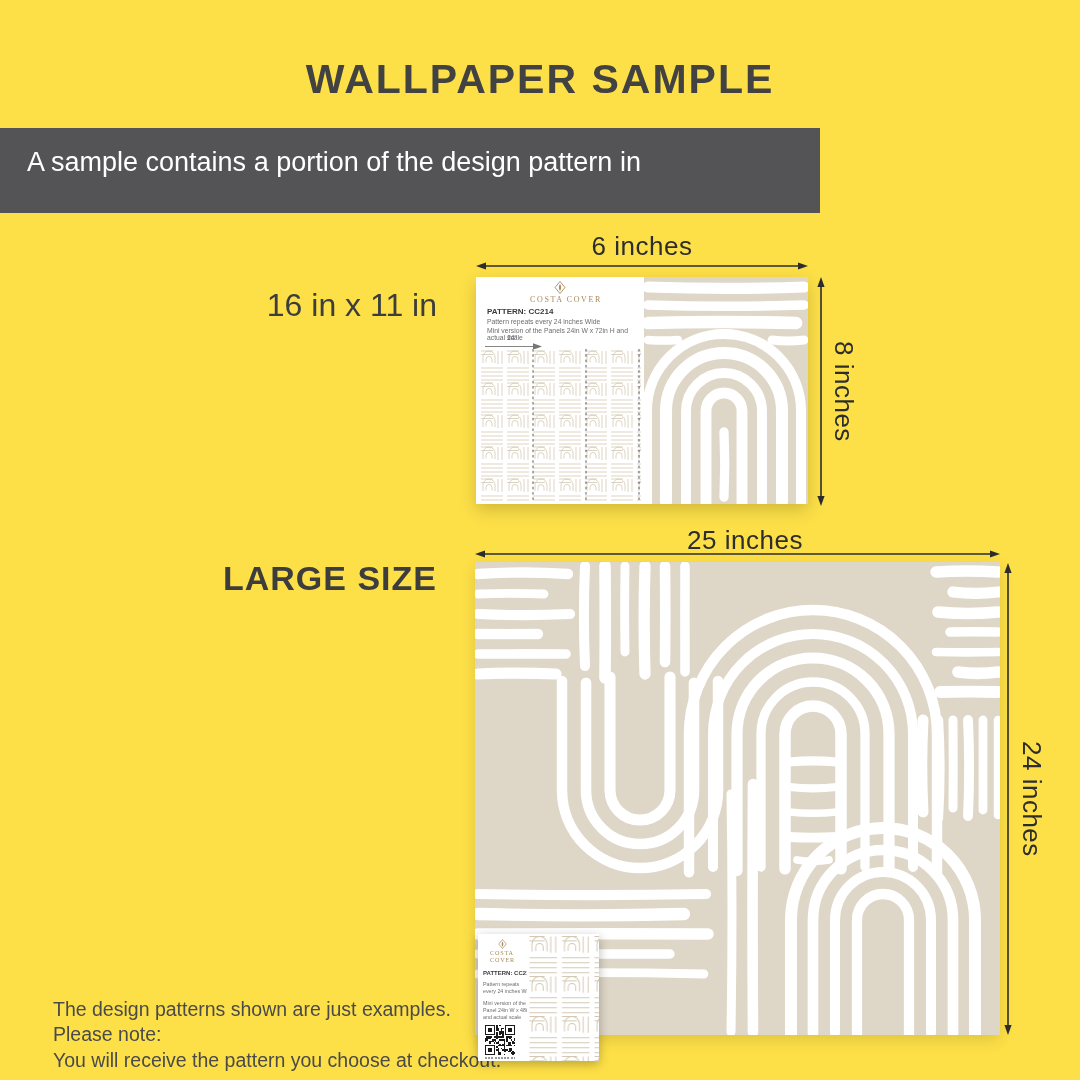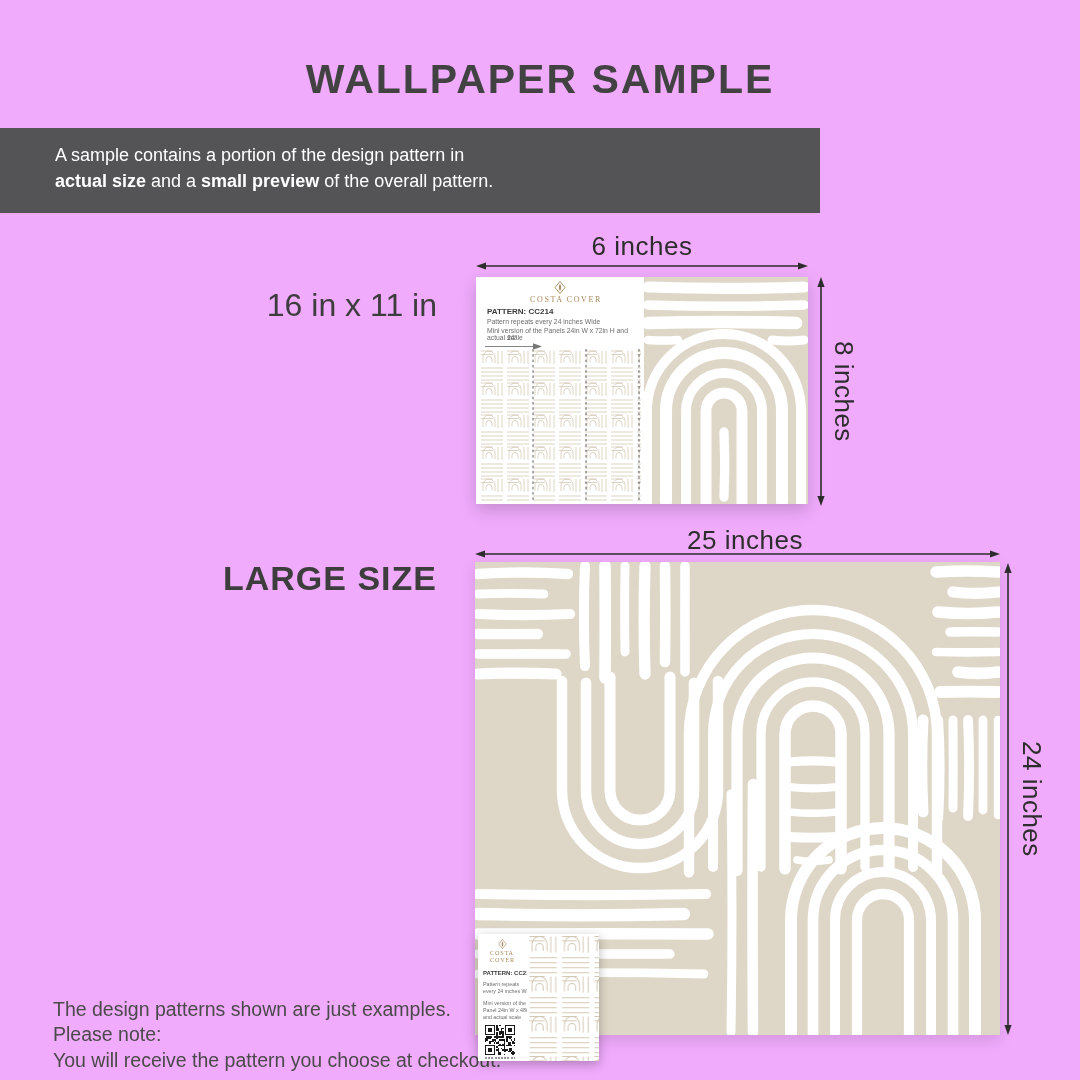--- a/index.html
+++ b/index.html
@@ -1,24 +1,24 @@
 <!DOCTYPE html>
 <html><head>
 <meta charset="utf-8">
 <style>
   html,body{margin:0;padding:0;background:#ffffff;}
-  #canvas{position:relative;width:1080px;height:1080px;background:#f0abfc;overflow:hidden;
+  #canvas{position:relative;width:1080px;height:1080px;background:#fde047;overflow:hidden;
           font-family:"Liberation Sans",sans-serif;}
   .abs{position:absolute;}
 
   .title{top:56px;left:0;width:1080px;text-align:center;font-size:41px;font-weight:600;
          letter-spacing:2px;color:#424242;}
 
   .banner{top:128px;left:0;width:820px;height:85px;background:#545456;color:#ffffff;
-          box-sizing:border-box;padding:15px 0 0 55px;font-size:18px;line-height:1.43;}
+          box-sizing:border-box;padding:15px 0 0 27px;font-size:27px;line-height:1.43;}
   .banner b{font-weight:700;}
 
   .size-label{left:97px;width:340px;text-align:right;color:#3d3d3d;}
   .size-label .big{font-size:34px;font-weight:600;letter-spacing:1px;line-height:1.2;}
   .size-label .dims{font-size:32px;font-weight:400;margin-top:6px;}
 
   .dim-label-h{font-size:26px;color:#2d2d2d;text-align:center;letter-spacing:0.5px;}
   .dim-label-v{font-size:26px;color:#2d2d2d;writing-mode:vertical-rl;text-orientation:mixed;
                display:flex;align-items:center;justify-content:center;letter-spacing:0.5px;}
 
@@ -47,21 +47,20 @@
 </style>
 </head>
 <body>
 
 <div id="canvas">
 
   <div class="abs title">WALLPAPER SAMPLE</div>
 
   <div class="abs banner">
     <div><span>A sample contains a portion of the design pattern in</span></div>
-    <div><b>actual size</b><span> and a </span><b>small preview</b><span> of the overall pattern.</span></div>
   </div>
 
   <div class="abs size-label" style="top:281px;">
     <div class="dims">16 in x 11 in</div>
   </div>
 
   <div class="abs dim-label-h" style="left:476px;top:231px;width:332px;">6 inches</div>
 
   <svg class="abs" style="left:476px;top:260px;" width="332" height="12">
     <line x1="8" y1="6" x2="324" y2="6" stroke="#2d2d2d" stroke-width="1.6"></line>

